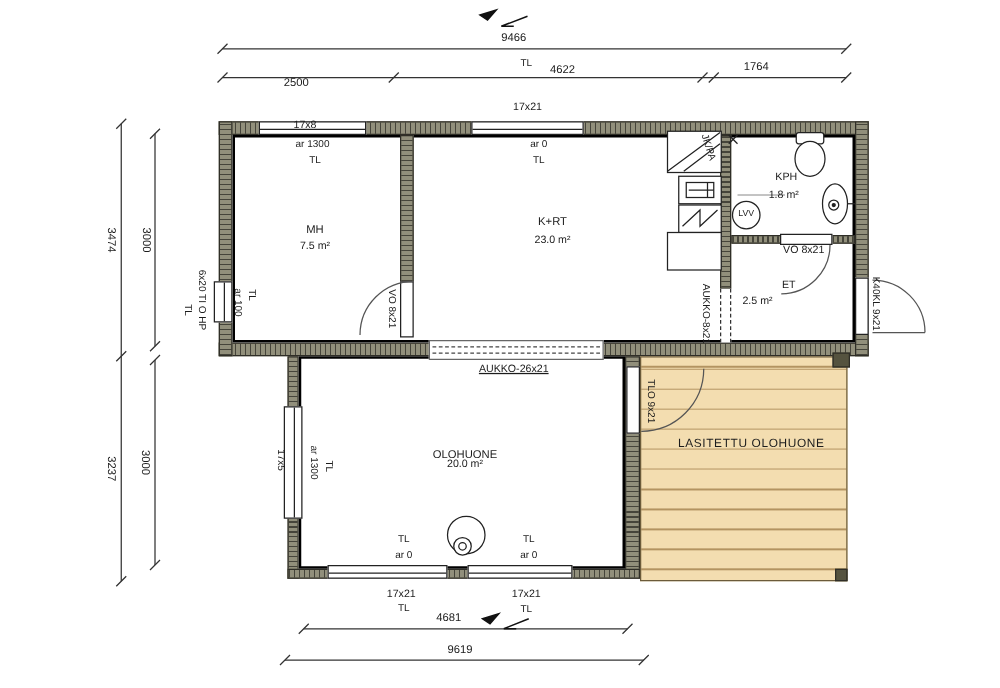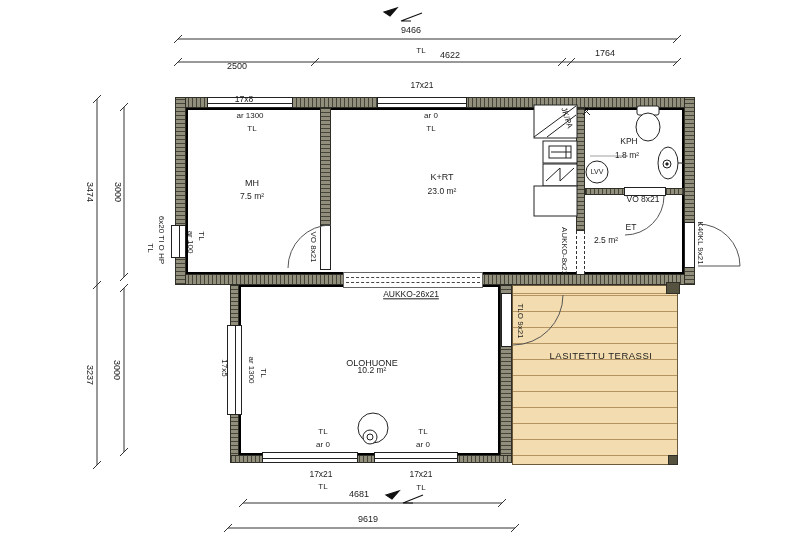--- a/index.html
+++ b/index.html
@@ -168,26 +168,26 @@
   <div class="lbl" style="left:252px;top:197px;">7.5 m²</div>
   <div class="lbl s8" style="left:431px;top:116px;">ar 0</div>
   <div class="lbl s8" style="left:431px;top:129px;">TL</div>
   <div class="lbl s9" style="left:442px;top:178px;text-align:right;">K+RT</div>
   <div class="lbl" style="left:442px;top:192px;">23.0 m²</div>
   <div class="lbl" style="left:629px;top:142px;">KPH</div>
   <div class="lbl" style="left:627px;top:156px;">1.8 m²</div>
   <div class="lbl" style="left:631px;top:228px;">ET</div>
   <div class="lbl" style="left:594px;top:241px;margin-left:12px;">2.5 m²</div>
   <div class="lbl s9" style="left:372px;top:364px;">OLOHUONE</div>
-  <div class="lbl" style="left:372px;top:371px;">10.2 m²</div>
+  <div class="lbl" style="left:372px;top:371px;">20.0 m²</div>
   <div class="lbl s8" style="left:323px;top:432px;">TL</div>
   <div class="lbl s8" style="left:323px;top:445px;">ar 0</div>
   <div class="lbl s8" style="left:423px;top:432px;">TL</div>
   <div class="lbl s8" style="left:423px;top:445px;">ar 0</div>
-  <div class="lbl s95" style="left:601px;top:356px;letter-spacing:.5px;">LASITETTU TERASSI</div>
+  <div class="lbl s95" style="left:601px;top:356px;letter-spacing:.5px;">LASITETTU OLOHUONE</div>
 
   <div class="vlbl s8" style="left:313px;top:247px;">VO 8x21</div>
   <div class="lbl" style="left:643px;top:200px;">VO 8x21</div>
   <div class="vlbl s8" style="left:700px;top:243px;">K40KL 9x21</div>
   <div class="vlbl s8" style="left:520px;top:321px;">TLO 9x21</div>
 
   <div class="vlbl s8" style="left:564px;top:251px;">AUKKO-8x21</div>
   <div class="lbl" style="left:411px;top:295px;text-decoration:underline;">AUKKO-26x21</div>
 
   <div class="lbl s8 rot" style="left:566px;top:118px;">JK/PA</div>

